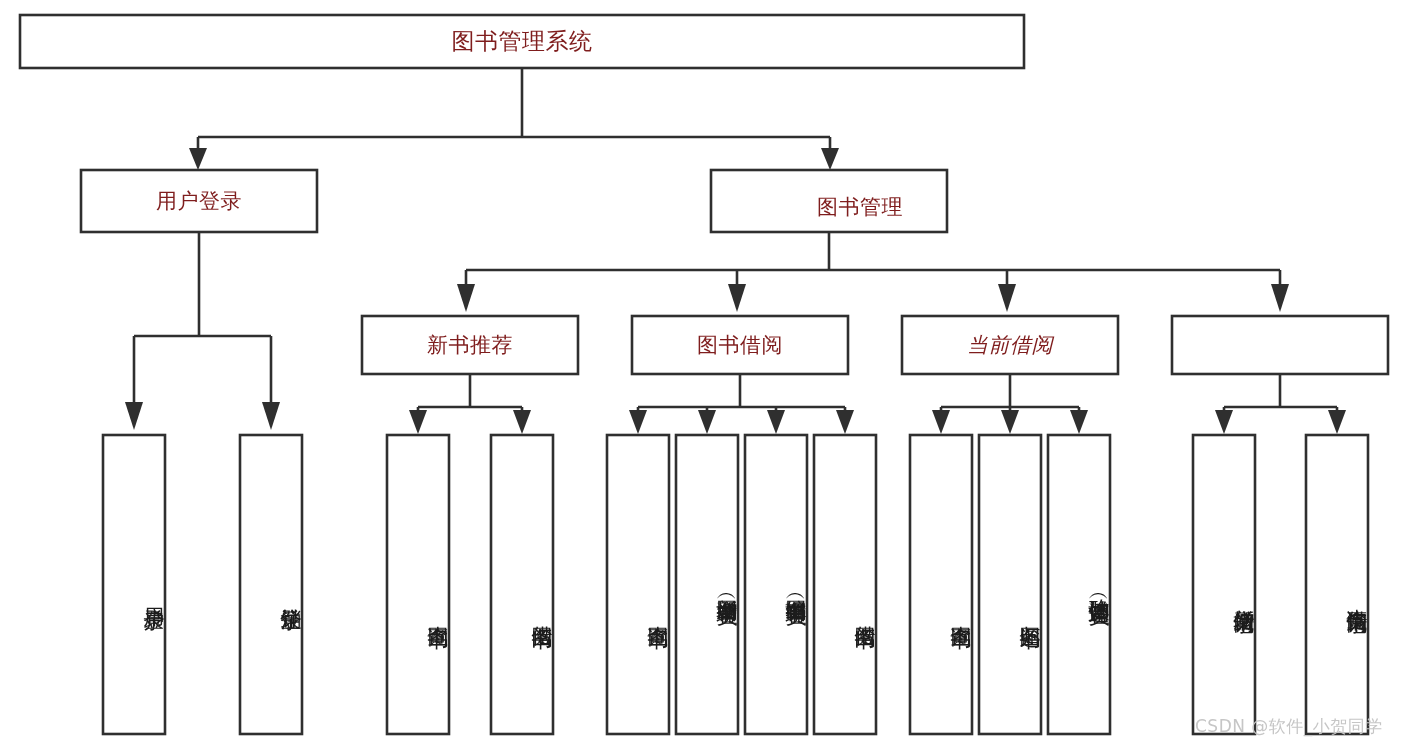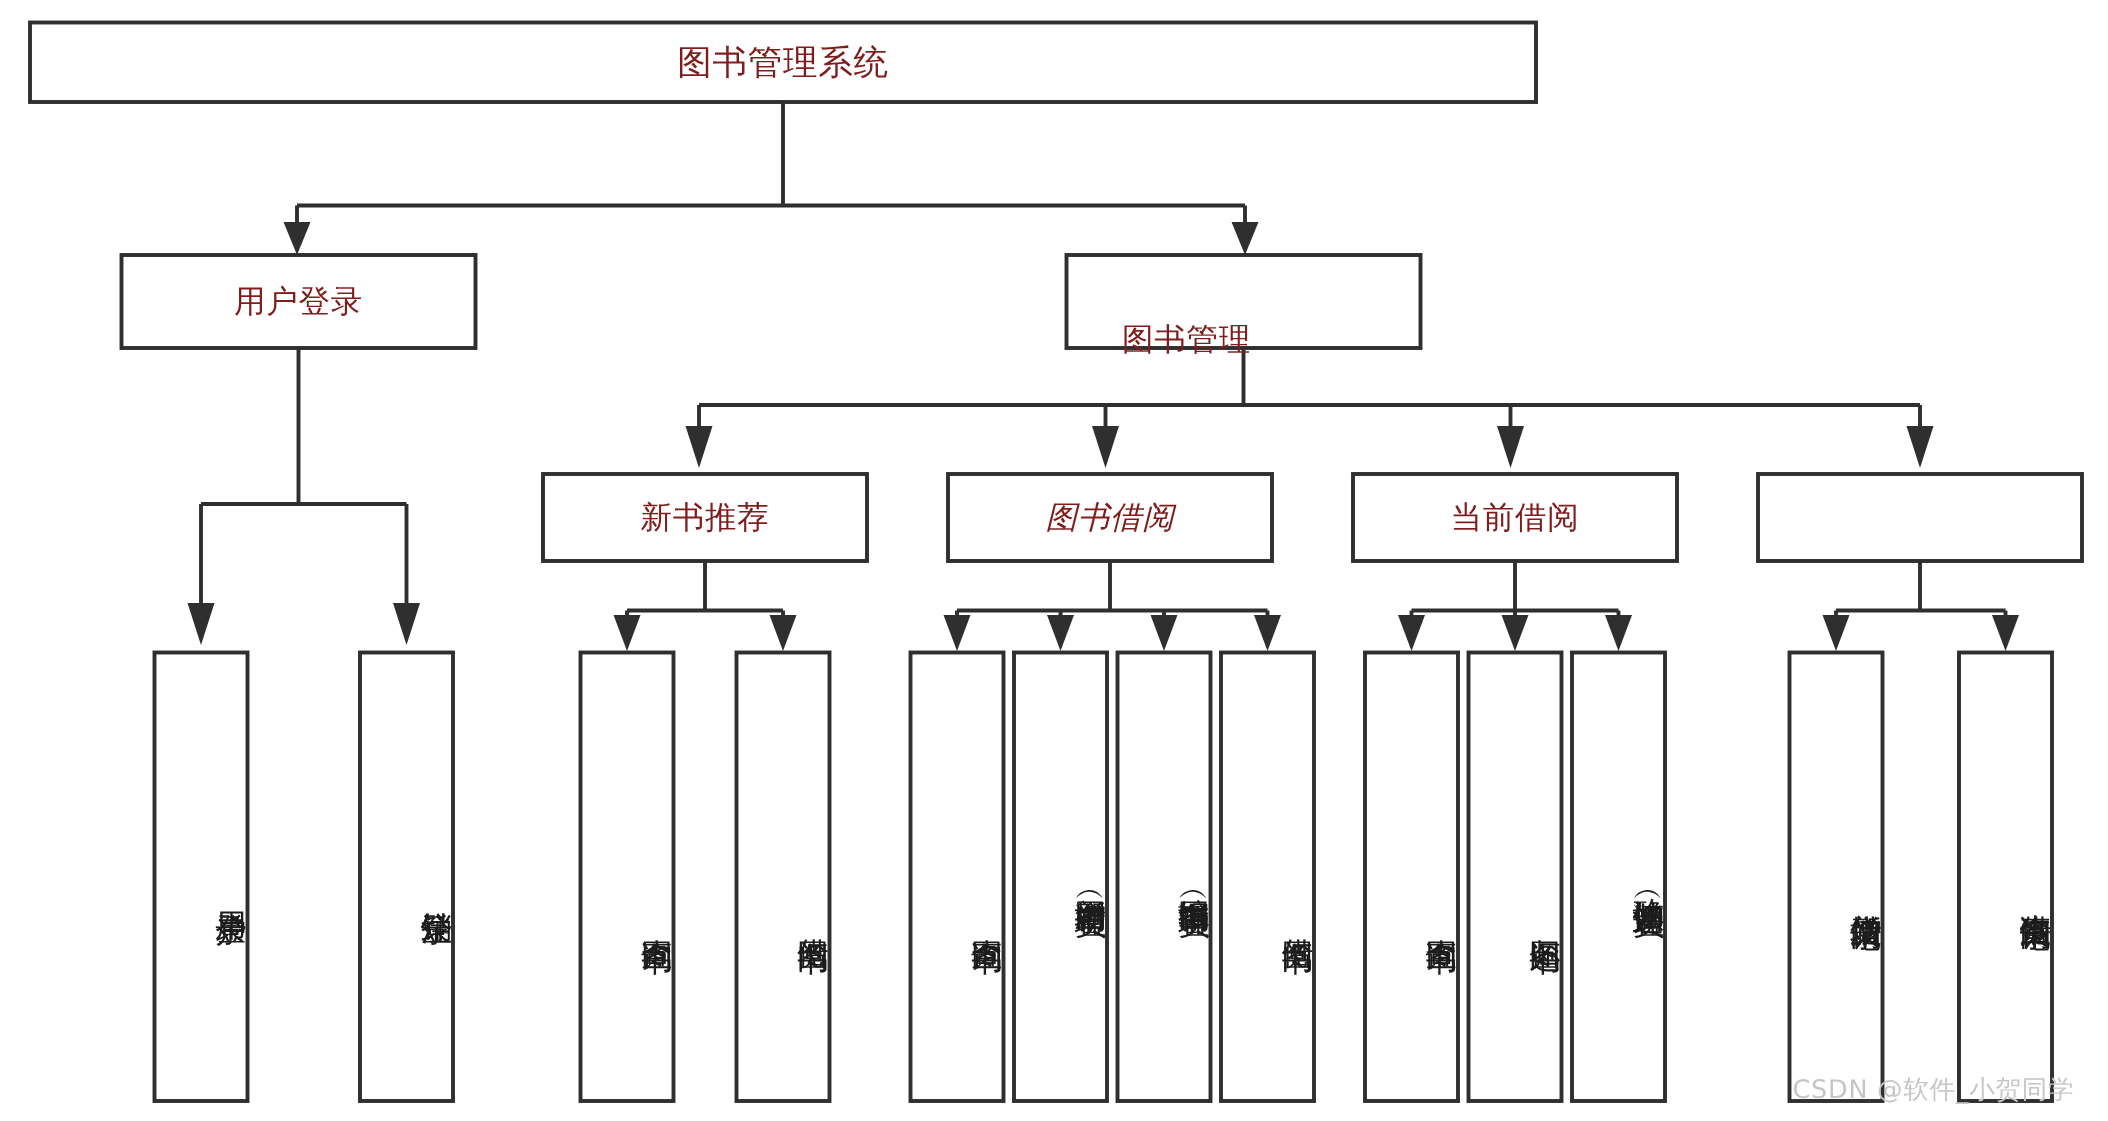--- a/index.html
+++ b/index.html
@@ -171,25 +171,25 @@
     <polygon class="arrow-head" points="1328,410 1346,410 1337,434"></polygon>
 
     <rect class="node-box" x="1193" y="435" width="62" height="299"></rect>
     <rect class="node-box" x="1306" y="435" width="62" height="299"></rect>
 
   </svg>
 
   <div class="node-label-h" style="left:20px; top:15px; width:1004px; height:53px; font-size:23px;">图书管理系统</div>
 
   <div class="node-label-h" style="left:81px; top:170px; width:236px; height:62px;">用户登录</div>
-  <div class="node-label-h" style="left:673px; top:170px; width:236px; height:74px;margin-top:19px;">图书管理</div>
+  <div class="node-label-h" style="left:742px; top:170px; width:236px; height:74px;">图书管理</div>
 
   <div class="node-label-h" style="left:362px; top:316px; width:216px; height:58px;">新书推荐</div>
-  <div class="node-label-h" style="left:632px; top:316px; width:216px; height:58px;font-style:italic;">图书借阅</div>
-  <div class="node-label-h" style="left:902px; top:316px; width:216px; height:58px;">当前借阅</div>
+  <div class="node-label-h" style="left:632px; top:316px; width:216px; height:58px;">图书借阅</div>
+  <div class="node-label-h" style="left:902px; top:316px; width:216px; height:58px;font-style:italic;">当前借阅</div>
 
   <div class="node-label-v" style="left:103px; top:468px; width:62px; height:250px;">用户登录</div>
   <div class="node-label-v" style="left:240px; top:468px; width:62px; height:250px;">注销登录</div>
 
   <div class="node-label-v" style="left:387px; top:503px; width:62px; height:215px;">查询图书</div>
   <div class="node-label-v" style="left:491px; top:503px; width:62px; height:215px;">借阅图书</div>
 
   <div class="node-label-v" style="left:607px; top:503px; width:62px; height:215px;">查询图书</div>
   <div class="node-label-v" style="left:676px; top:444px; width:62px; height:285px;">新增图书（管理员）</div>
   <div class="node-label-v" style="left:745px; top:444px; width:62px; height:285px;">编辑图书（管理员）</div>

